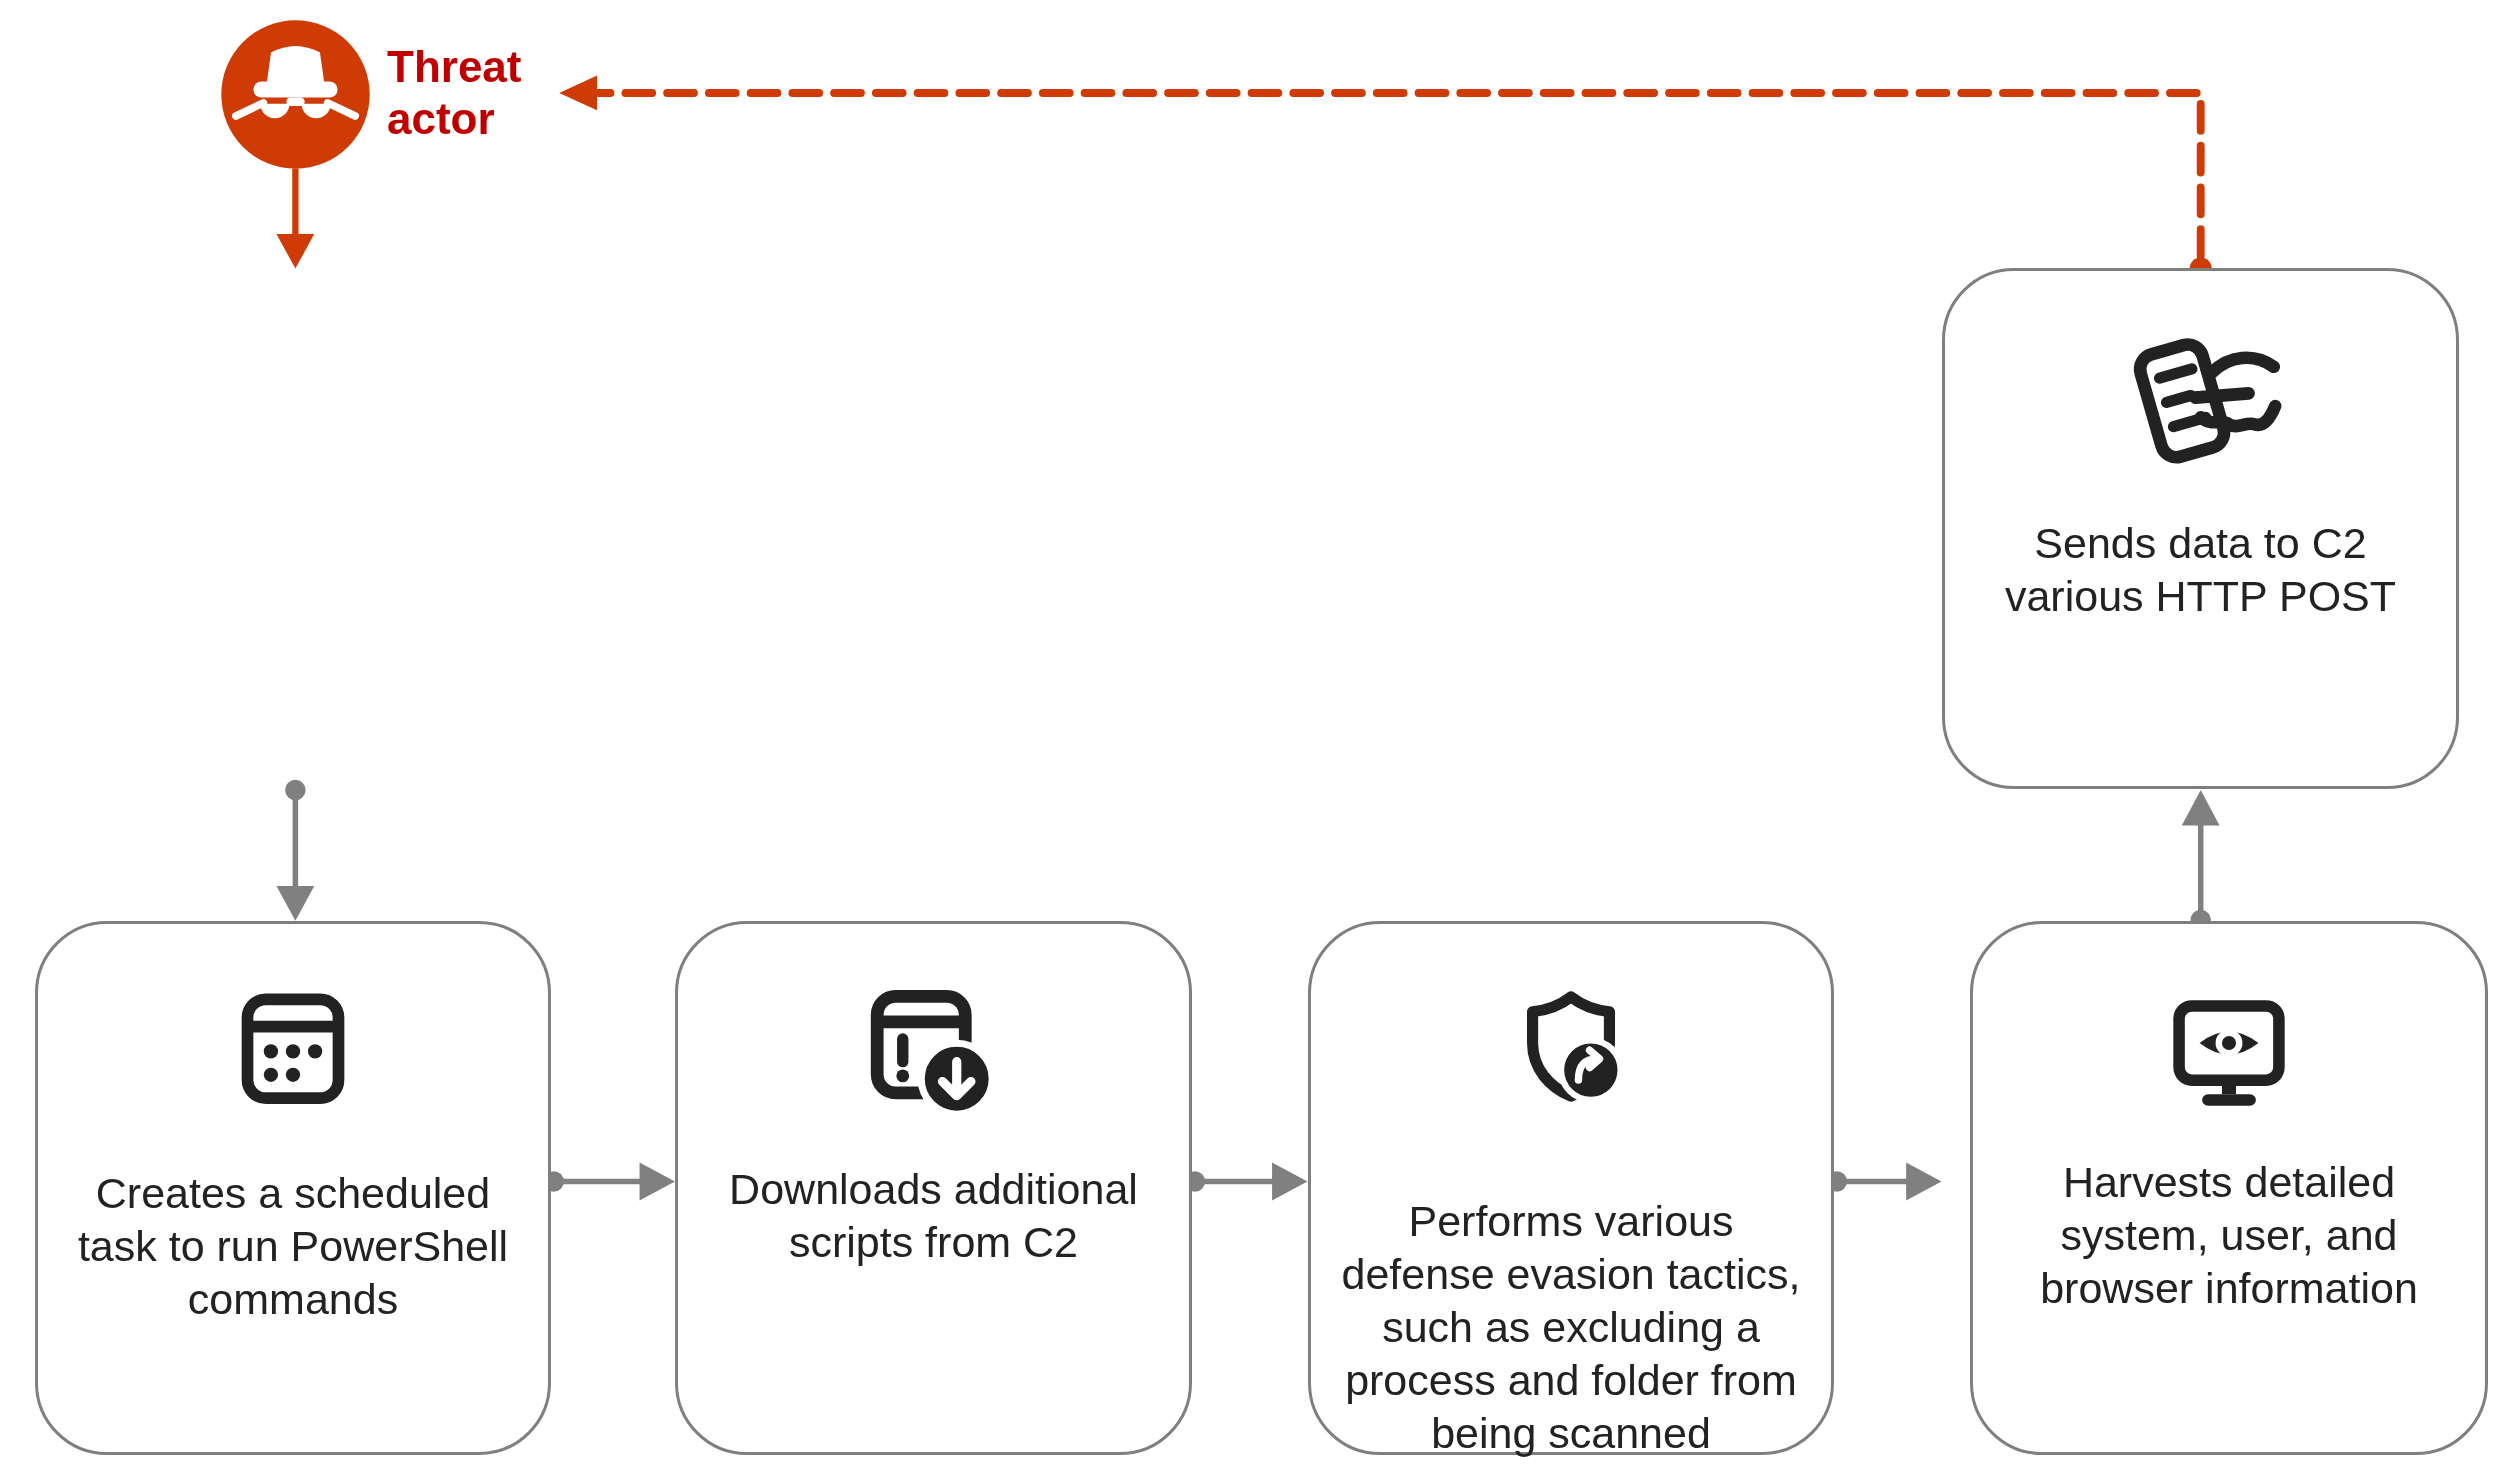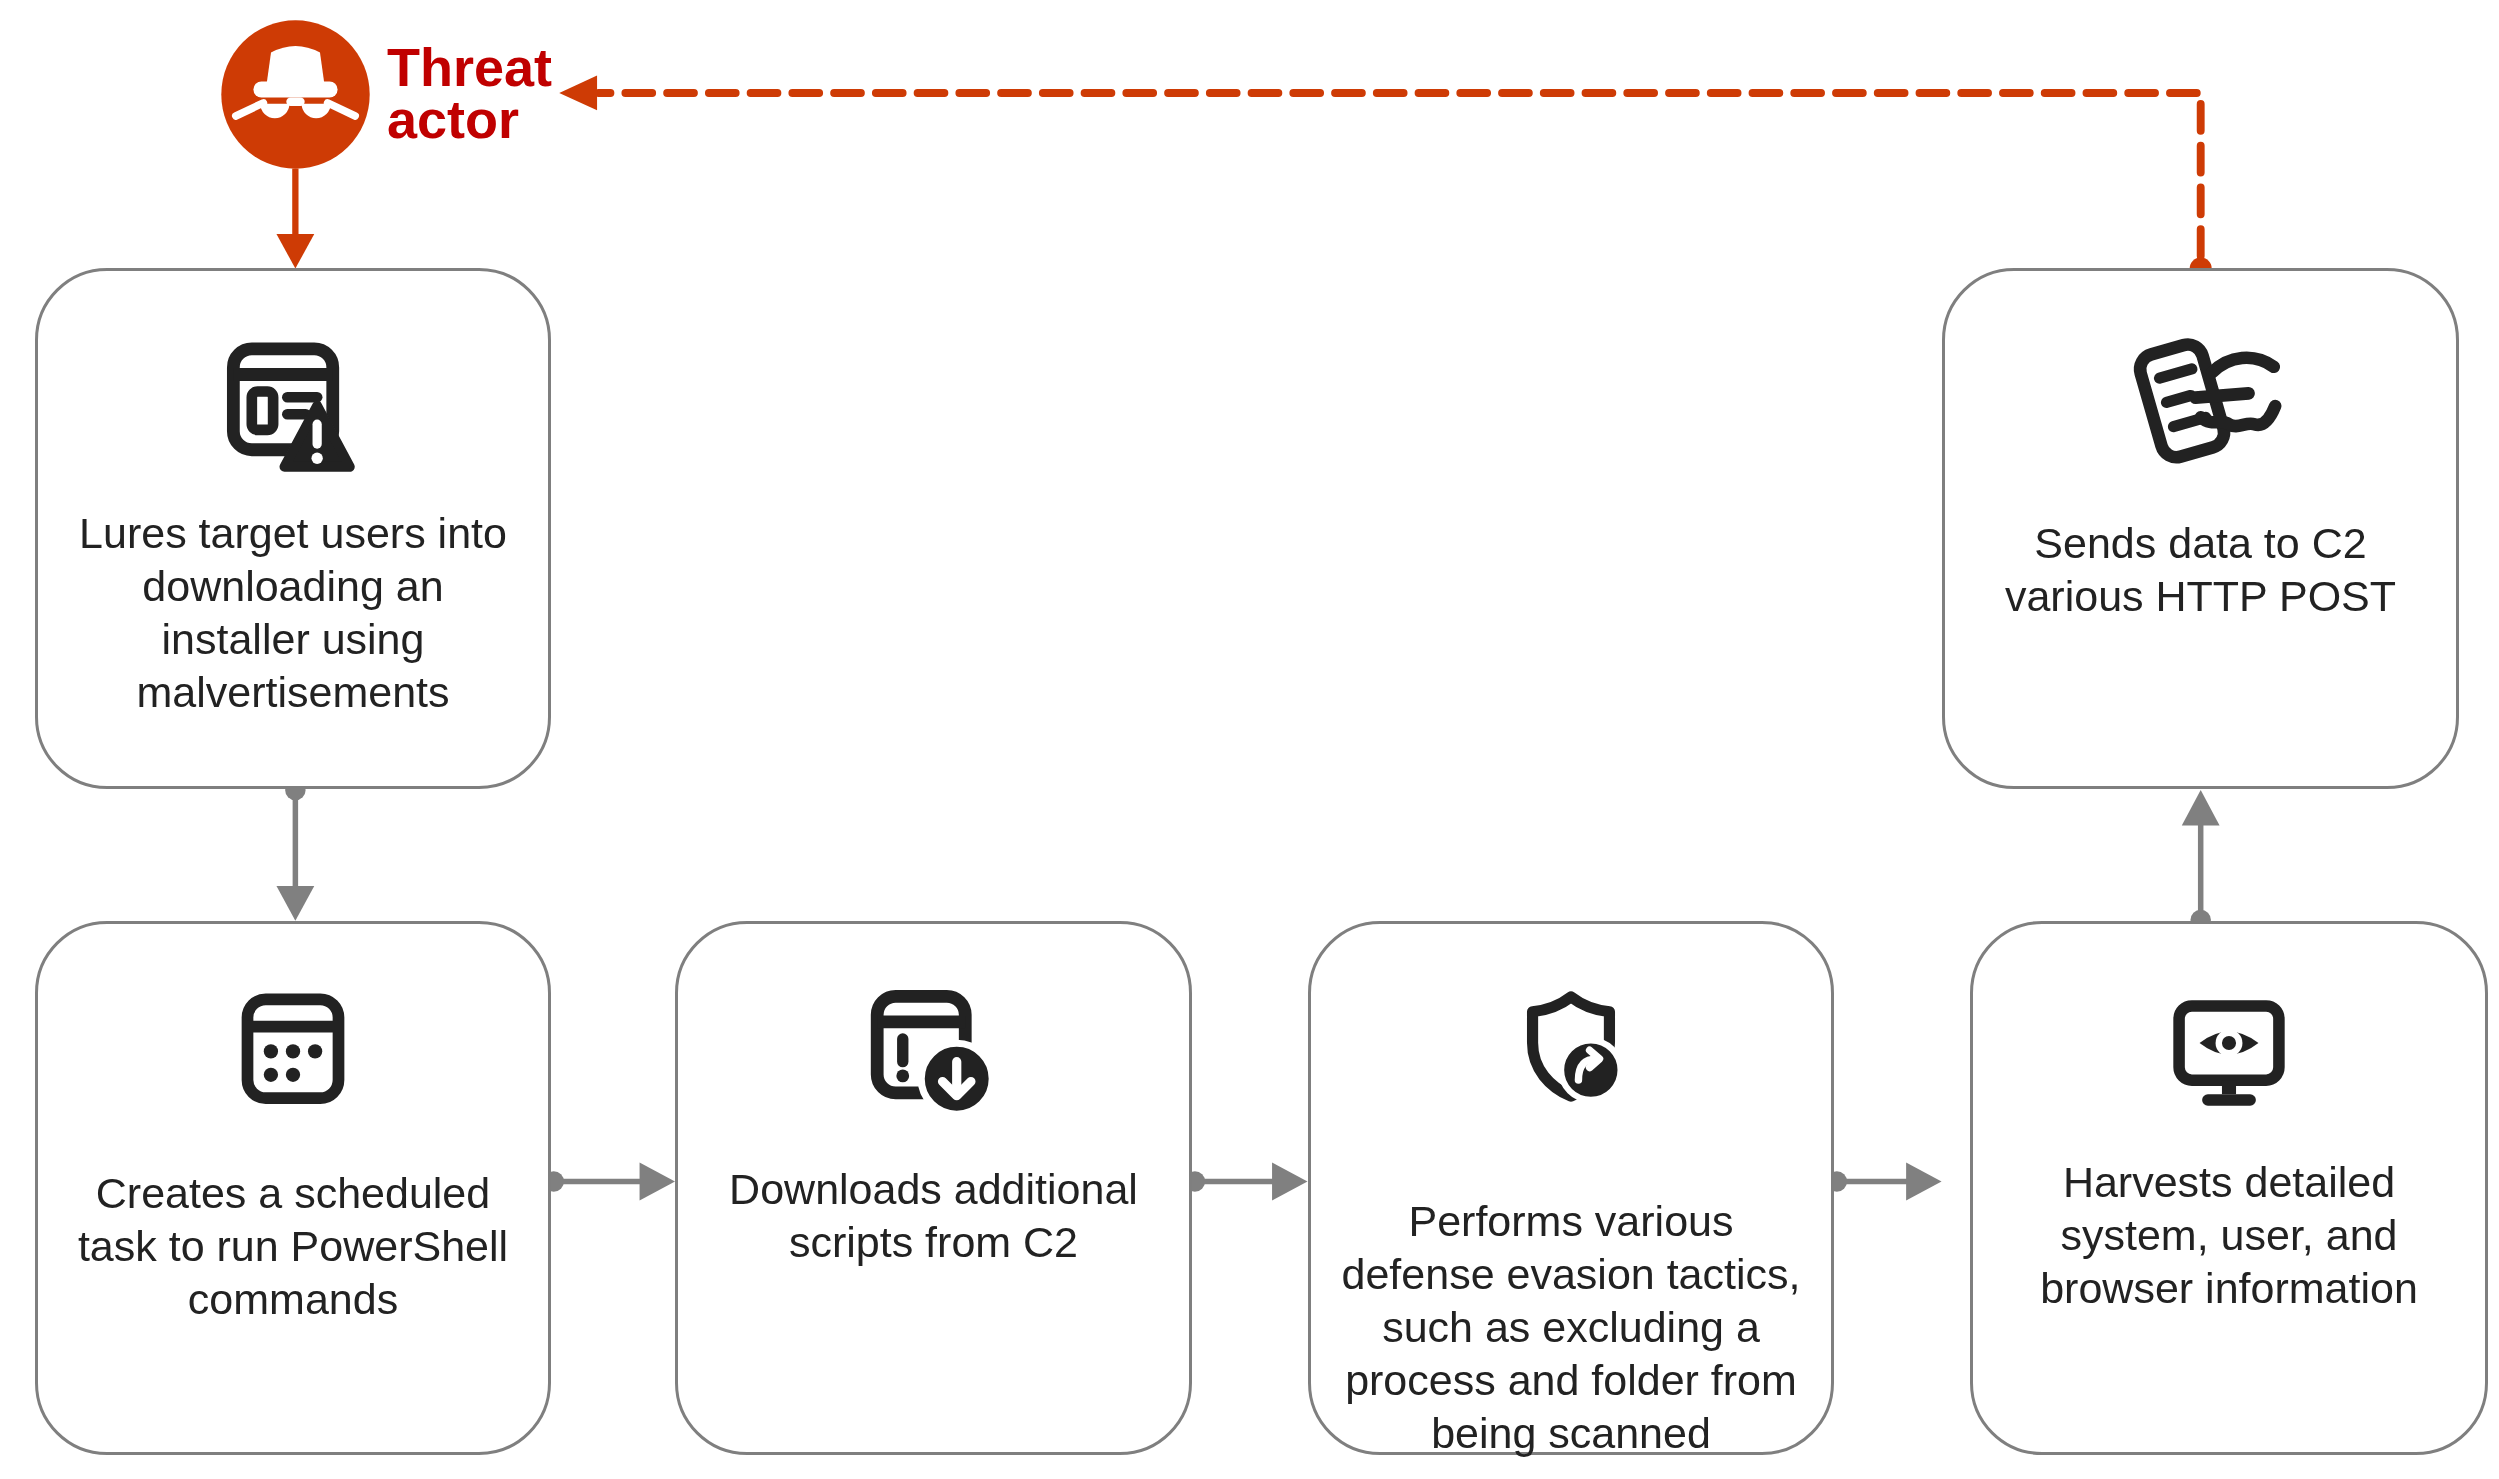--- a/index.html
+++ b/index.html
@@ -48,21 +48,21 @@
     position: absolute;
     left: 219px;
     top: 18px;
     width: 153px;
     height: 153px;
   }
   .actor-label {
     position: absolute;
     left: 387px;
     top: 41px;
-    font-size: 54px;
+    font-size: 44px;
     line-height: 52px;
     font-weight: bold;
     color: #c00000;
     white-space: pre-line;
   }
 </style>
 </head>
 <body>
 
 <div class="canvas">
@@ -117,39 +117,20 @@
     <rect x="45" y="83" width="110" height="21" rx="10.5" fill="#ffffff"></rect>
     <line x1="22" y1="128" x2="58" y2="111" stroke="#ffffff" stroke-width="10" stroke-linecap="round"></line>
     <line x1="178" y1="128" x2="142" y2="111" stroke="#ffffff" stroke-width="10" stroke-linecap="round"></line>
     <rect x="88" y="104" width="24" height="11" rx="5.5" fill="#ffffff"></rect>
     <path d="M54 112 h38 a19 19 0 0 1 -38 0 z" fill="#ffffff"></path>
     <path d="M108 112 h38 a19 19 0 0 1 -38 0 z" fill="#ffffff"></path>
   </svg>
   <div class="actor-label">Threat
 actor</div>
 
-  <div class="node" style="left:35px; top:268px; width:516px; height:521px;">
-    <svg class="node-icon" style="top:68px;" width="142" height="142" viewBox="0 0 100 100">
-      <g stroke="#222222" fill="none">
-        <rect x="8" y="7" width="70" height="71" rx="13" stroke-width="9"></rect>
-        <line x1="8" y1="25" x2="78" y2="25" stroke-width="9"></line>
-        <rect x="21" y="37" width="15" height="27" rx="4" stroke-width="7.5"></rect>
-        <line x1="46" y1="41" x2="67" y2="41" stroke-width="7.5" stroke-linecap="round"></line>
-        <line x1="46" y1="53" x2="59" y2="53" stroke-width="7.5" stroke-linecap="round"></line>
-      </g>
-      <path d="M67 47 L90 90 L44 90 Z" fill="#222222" stroke="#ffffff" stroke-width="6" stroke-linejoin="round"></path>
-      <path d="M67 47 L90 90 L44 90 Z" fill="#222222" stroke="#222222" stroke-width="7" stroke-linejoin="round"></path>
-      <line x1="67" y1="60" x2="67" y2="74" stroke="#ffffff" stroke-width="6.5" stroke-linecap="round"></line>
-      <circle cx="67" cy="84" r="4" fill="#ffffff"></circle>
-    </svg>
-    <div class="node-label" style="top:236px;">Lures target users into
-downloading an
-installer using
-malvertisements</div>
-  </div>
 
   <div class="node" style="left:35px; top:921px; width:516px; height:534px;padding-left:20px;">
     <svg class="node-icon" style="top:65px;" width="130" height="130" viewBox="0 0 100 100">
       <g stroke="#222222" fill="none">
         <rect x="15" y="8" width="70" height="76" rx="14" stroke-width="9"></rect>
         <line x1="15" y1="29" x2="85" y2="29" stroke-width="9"></line>
       </g>
       <g fill="#222222">
         <circle cx="33" cy="48" r="5.5"></circle>
         <circle cx="50" cy="48" r="5.5"></circle>

